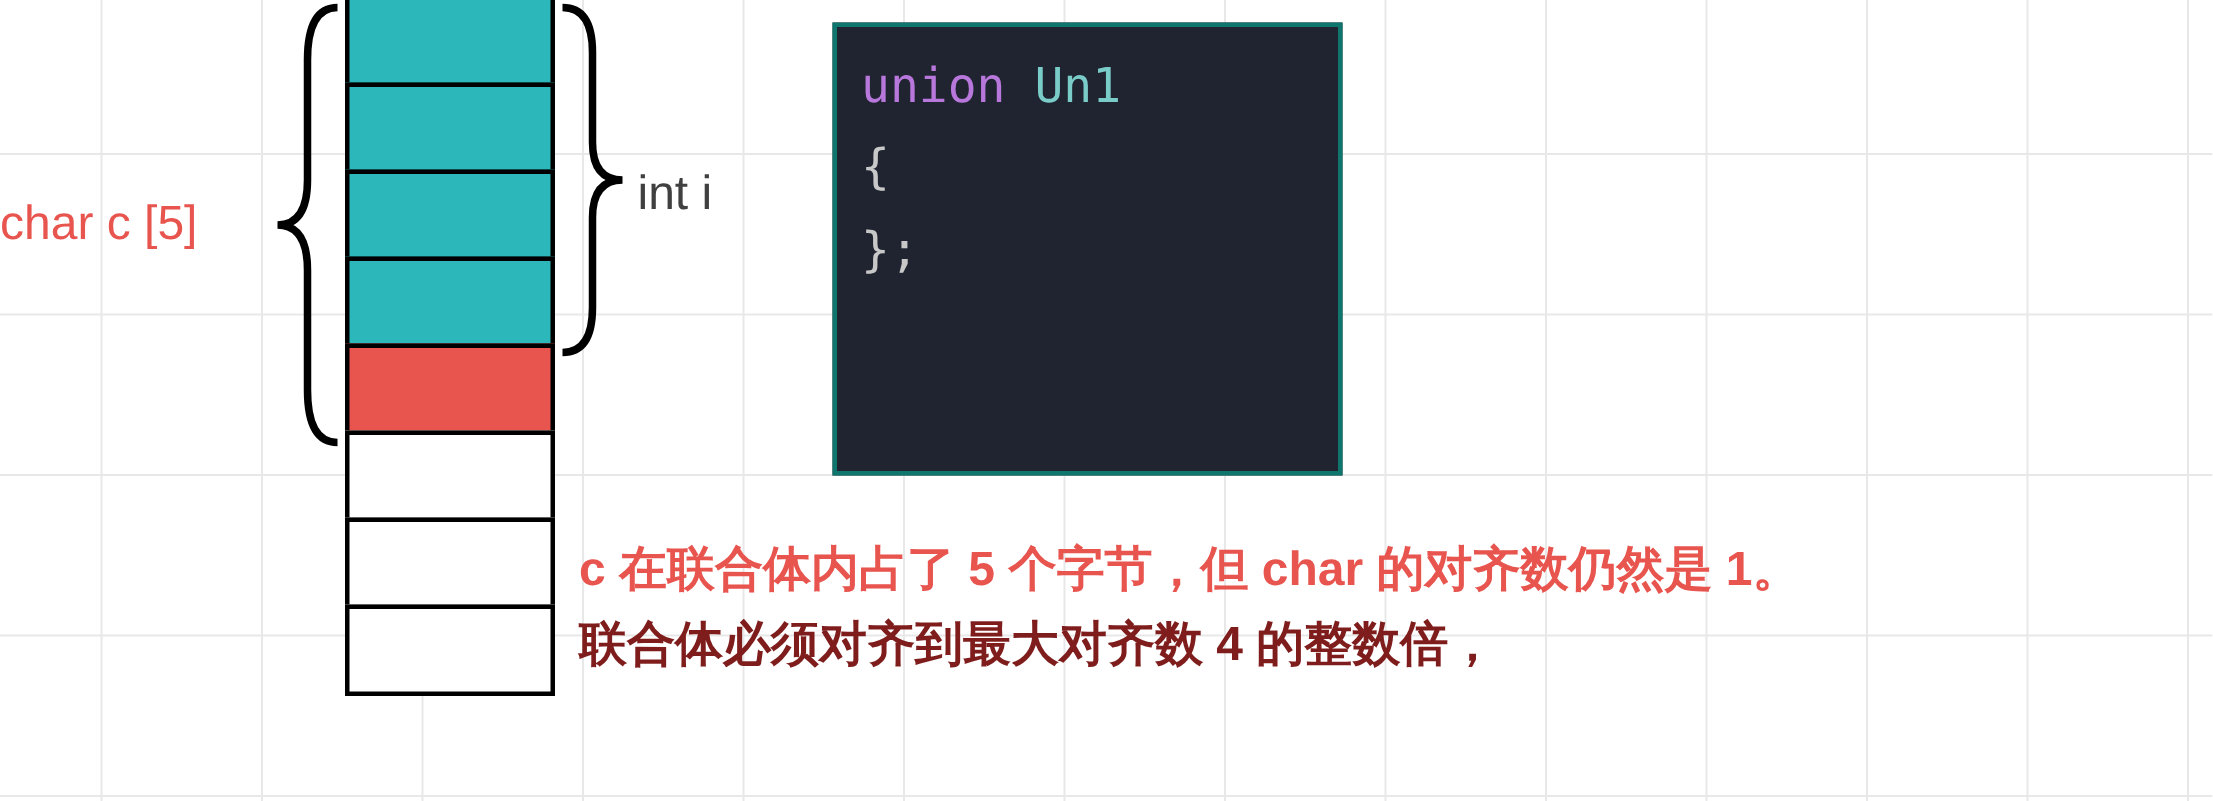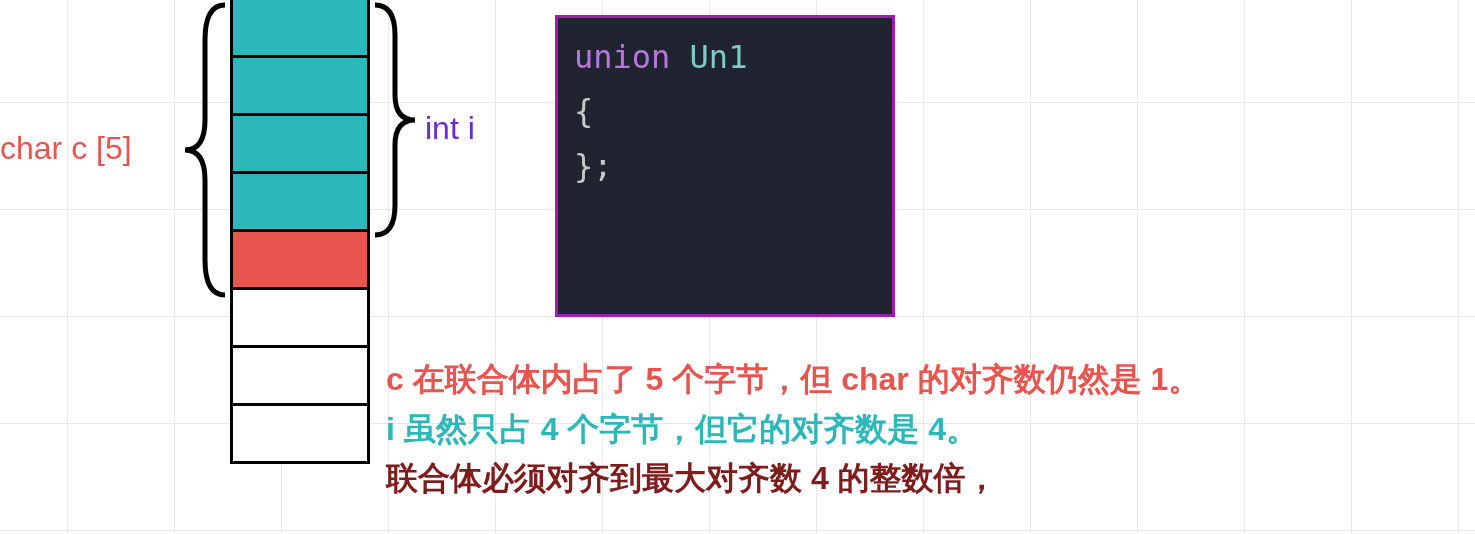--- a/index.html
+++ b/index.html
@@ -46,21 +46,21 @@
     left: 0px;
     top: 130px;
     color: #e8544e;
     font-size: 32px;
     font-weight: 400;
   }
   .label-int {
     position: absolute;
     left: 425px;
     top: 110px;
-    color: #6d28d9;
+    color: #404040;
     font-size: 32px;
     font-weight: 500;
   }
 
   
   .brace-left {
     position: absolute;
     left: 180px;
     top: 0px;
     width: 50px;
@@ -75,21 +75,21 @@
   }
 
   
   .code {
     position: absolute;
     left: 555px;
     top: 15px;
     width: 340px;
     height: 302px;
     background: #1f2430;
-    border: 3px solid #a21caf;
+    border: 3px solid #0f766e;
     padding: 12px 16px;
     font-family: "Consolas", monospace;
     font-size: 32px;
     line-height: 1.7;
     color: #ddd;
   }
   .code .kw   { color: #b877db; }
   .code .type { color: #b877db; }
   .code .id   { color: #c8c8c8; }
   .code .cls  { color: #7accc8; }
@@ -156,17 +156,16 @@
     <div>
       <span class="punc">{</span>
     </div>
     <div>
       <span class="punc">}</span><span class="punc">;</span>
     </div>
   </div>
 
   <div class="explain">
     <div class="l1">c 在联合体内占了 5 个字节，但 char 的对齐数仍然是 1。</div>
-    <div class="l2">i 虽然只占 4 个字节，但它的对齐数是 4。</div>
     <div class="l3">联合体必须对齐到最大对齐数 4 的整数倍，</div>
   </div>
 
 </div>
 
 </body></html>

